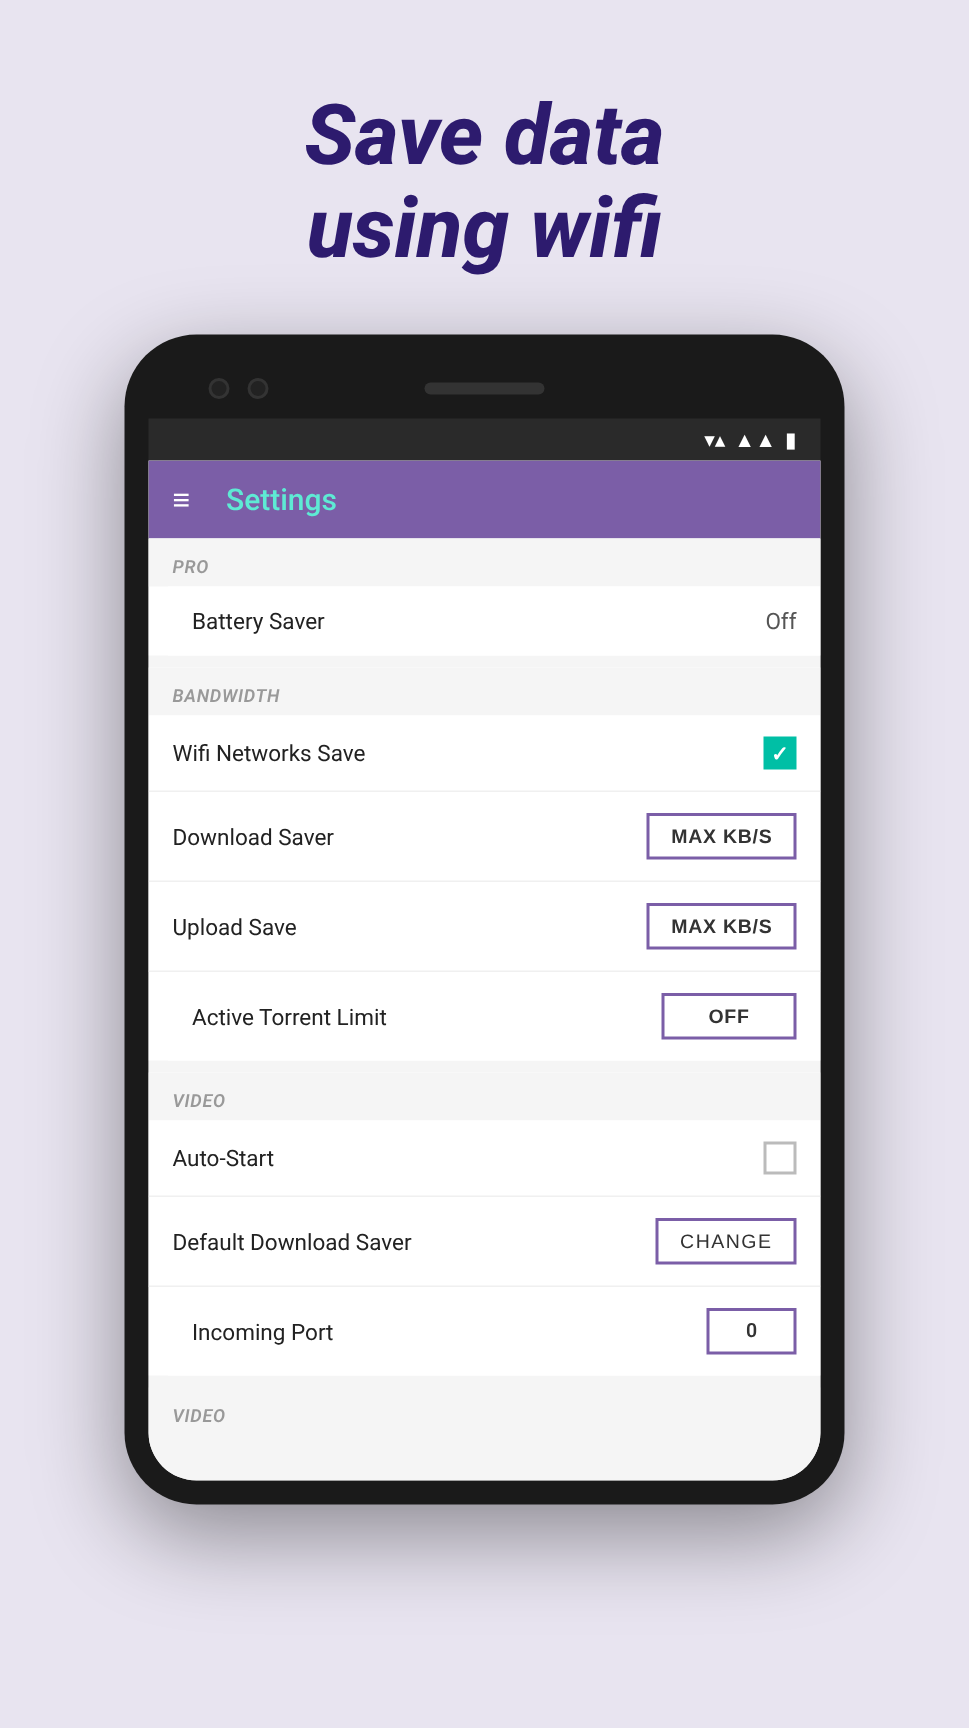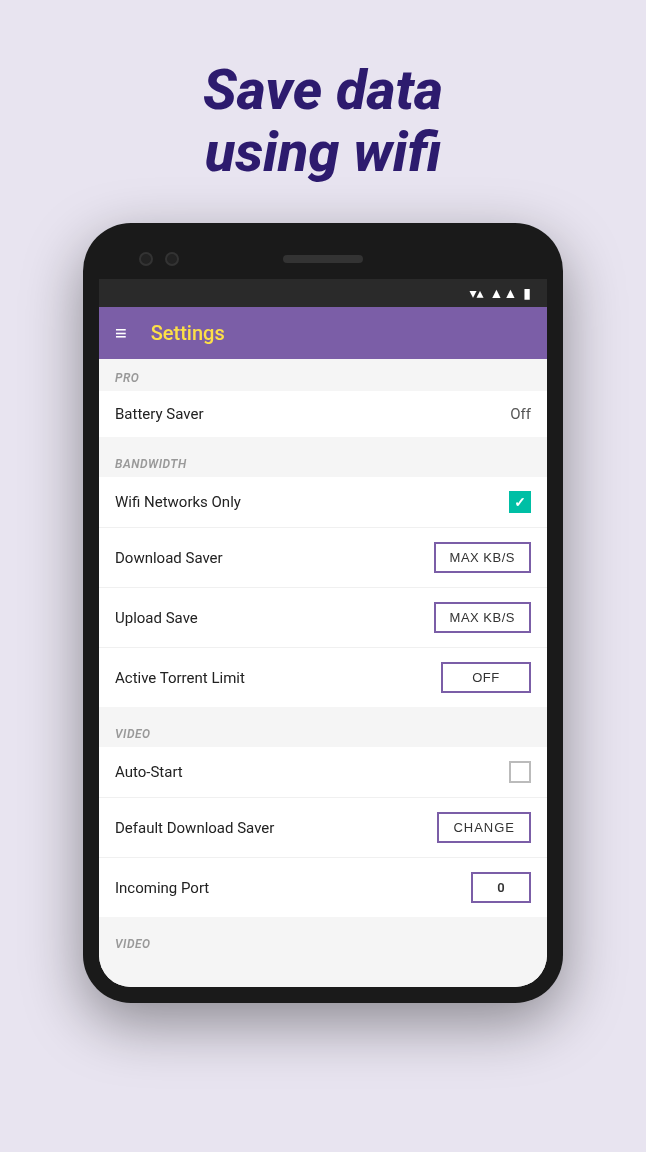--- a/index.html
+++ b/index.html
@@ -104,21 +104,21 @@
       padding: 0 16px;
       gap: 24px;
     }
 
     .menu-icon {
       color: white;
       font-size: 20px;
     }
 
     .app-title {
-      color: #fde047;
+      color: #5eead4;
       font-size: 20px;
       font-weight: 500;
     }
 
     .settings-content {
       background: #f5f5f5;
       height: calc(100% - 52px);
       overflow-y: auto;
       overflow-x: hidden;
       position: relative;
@@ -154,20 +154,21 @@
       display: flex;
       align-items: center;
       justify-content: space-between;
       padding: 14px 16px;
       background: white;
       border-bottom: 1px solid #f0f0f0;
     }
 
     .setting-row:last-child {
       border-bottom: none;
+      margin-left: 13px;
     }
 
     .setting-label {
       font-size: 15px;
       color: #222;
     }
 
     .checkbox-empty {
       width: 22px;
       height: 22px;
@@ -194,21 +195,21 @@
       font-size: 15px;
       color: #555;
     }
 
     .outline-btn {
       border: 2px solid #7b5ea7;
       background: white;
       color: #333;
       padding: 6px 14px;
       font-size: 13px;
-      font-weight: 400;
+      font-weight: 700;
       letter-spacing: 0.5px;
       min-width: 90px;
       text-align: center;
     }
 
     .outline-btn-change {
       border: 2px solid #7b5ea7;
       background: white;
       color: #333;
       padding: 6px 14px;
@@ -271,21 +272,21 @@
           <div class="setting-row">
             <span class="setting-label">Battery Saver</span>
             <span class="value-text">Off</span>
           </div>
         </div>
 
         <div class="section">
           <div class="section-header">BANDWIDTH</div>
 
           <div class="setting-row">
-            <span class="setting-label">Wifi Networks Only</span>
+            <span class="setting-label">Wifi Networks Save</span>
             <div class="checkbox-checked">
               <span class="checkmark">✓</span>
             </div>
           </div>
 
           <div class="setting-row">
             <span class="setting-label">Download Saver</span>
             <button class="outline-btn">MAX KB/S</button>
           </div>
 

